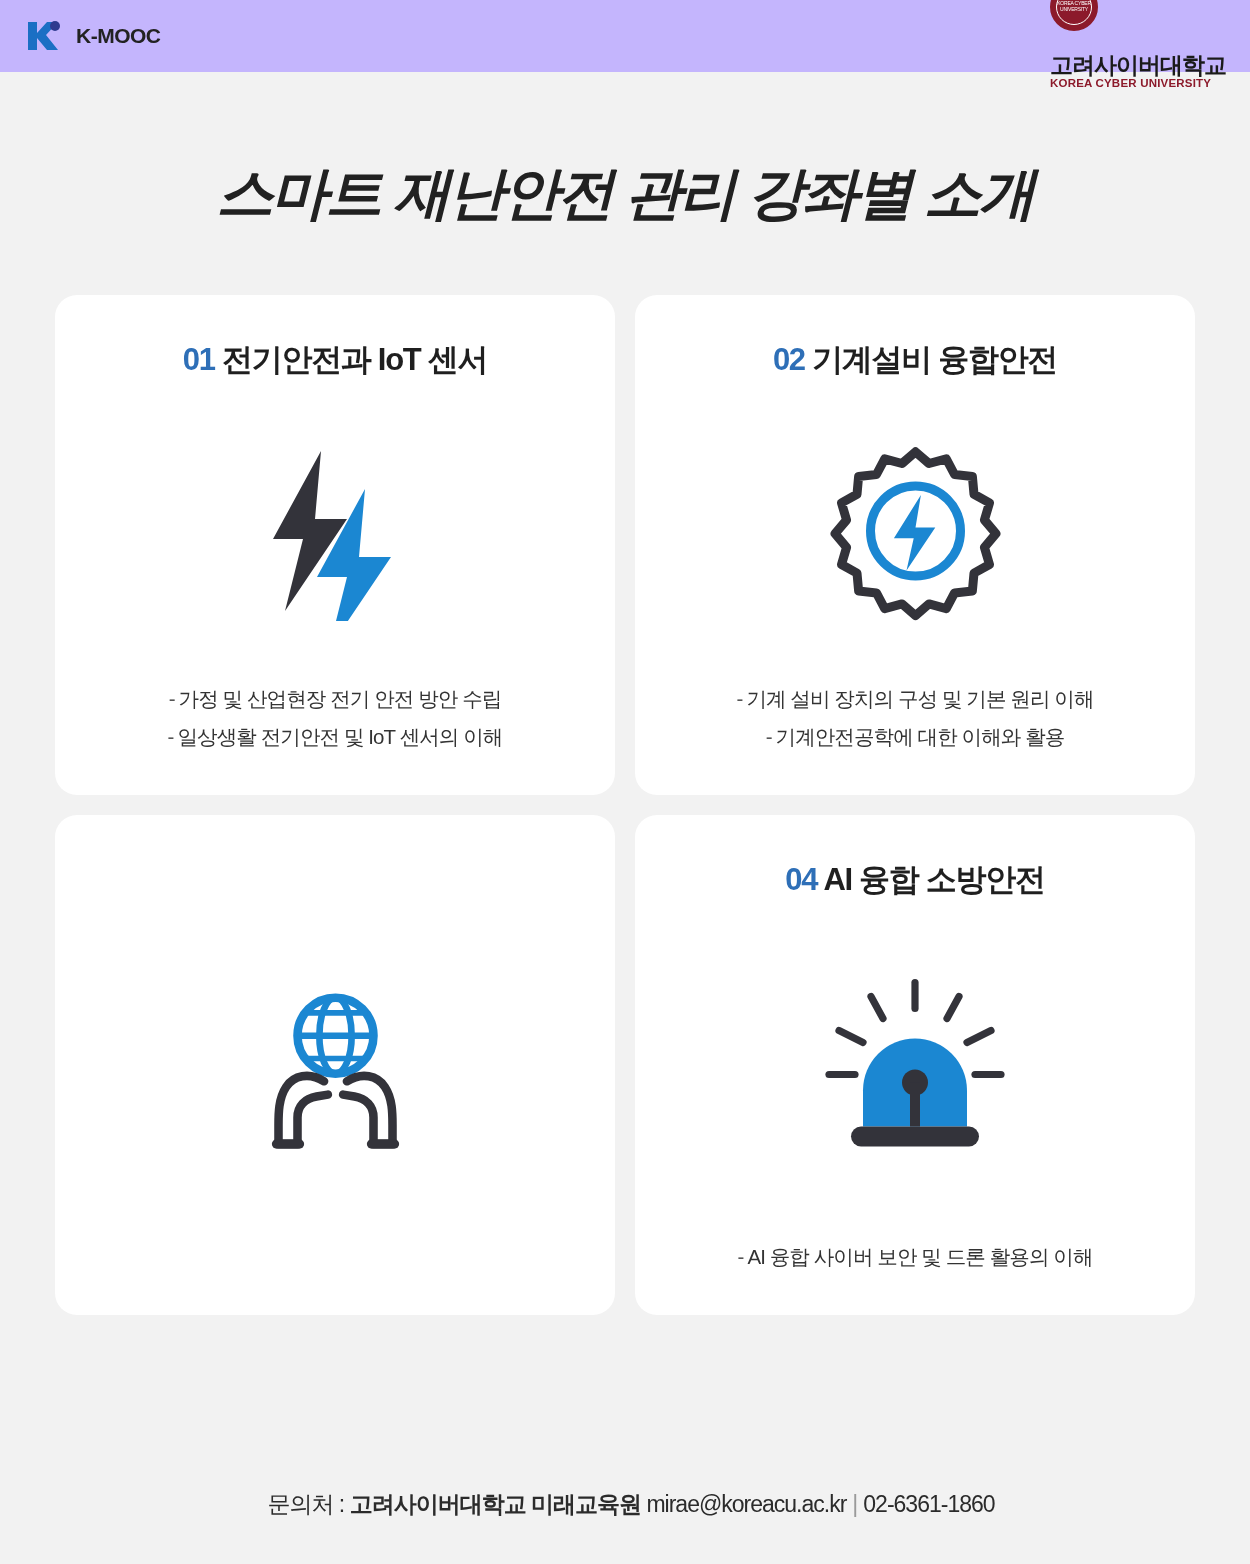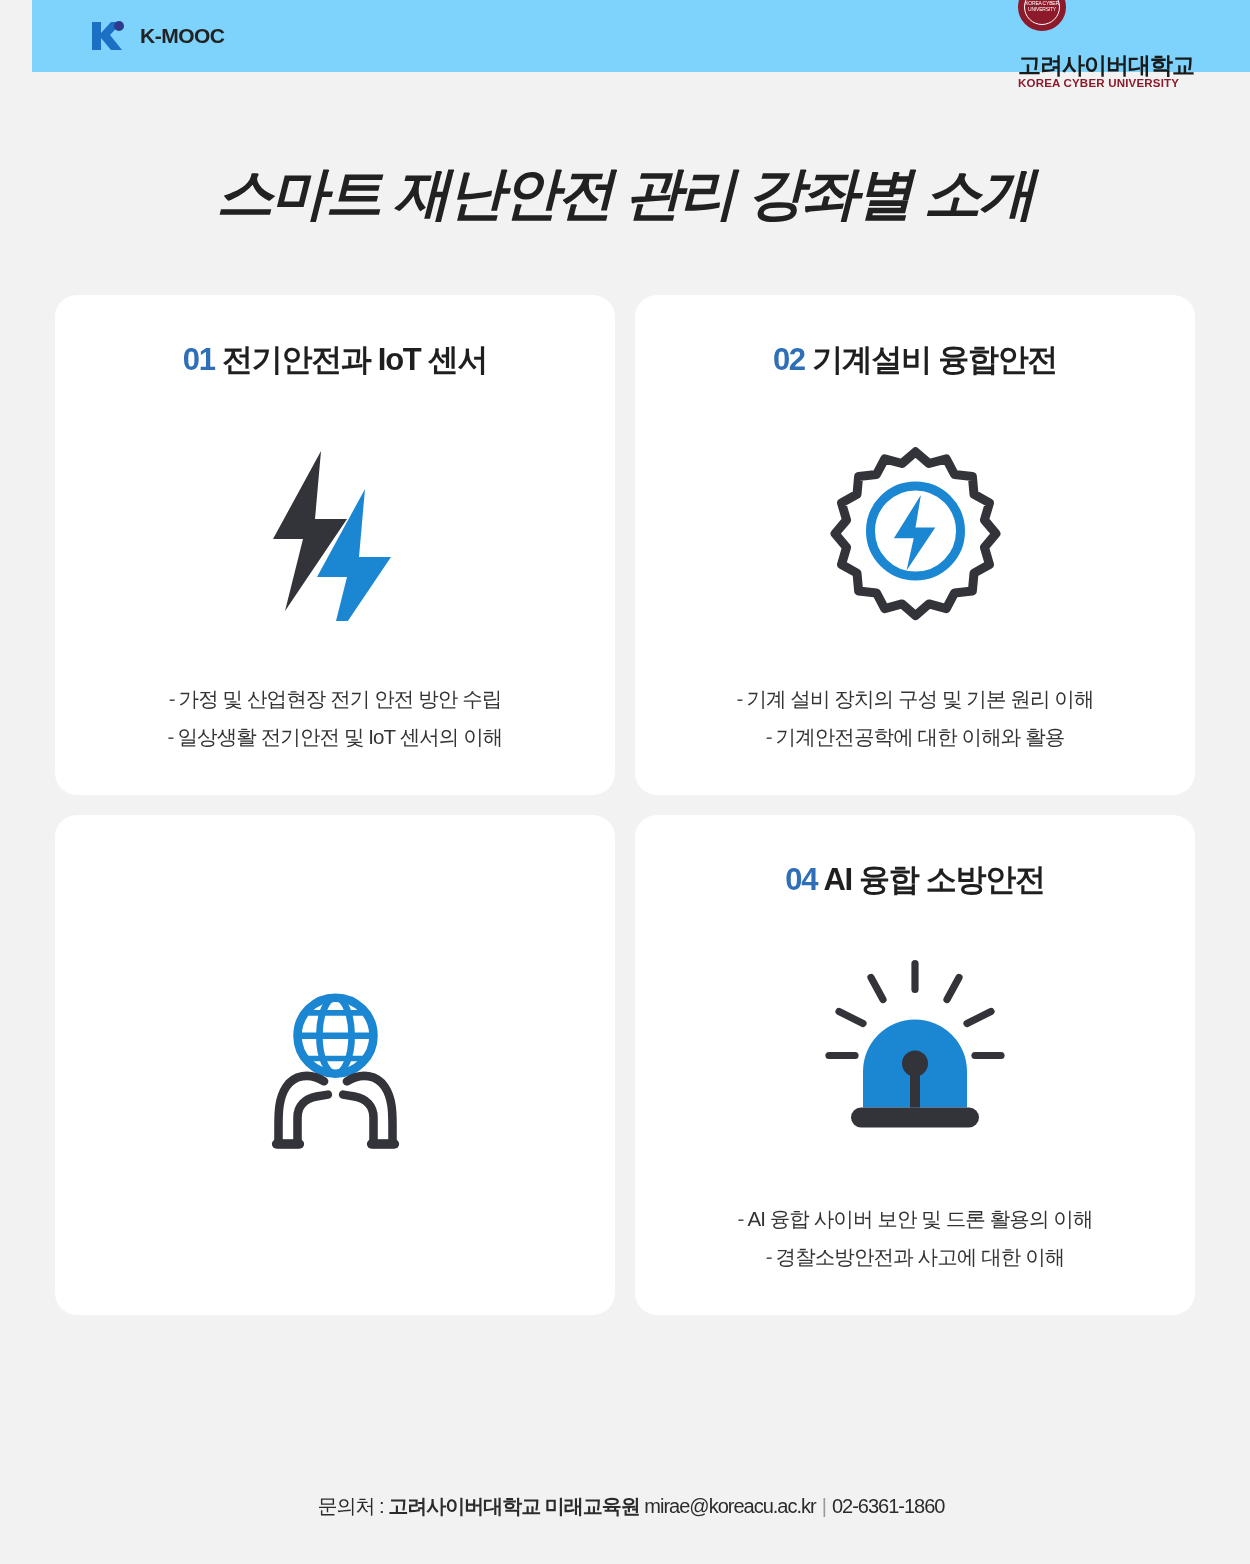--- a/index.html
+++ b/index.html
@@ -11,27 +11,26 @@
     height: 1564px;
     background: #f2f2f2;
     font-family: "Liberation Sans", sans-serif;
     overflow: hidden;
     position: relative;
   }
 
   
   .topbar {
     height: 72px;
-    background: #7dd3fc;
+    background: #c4b5fd;
     display: flex;
     align-items: center;
     justify-content: space-between;
-    padding: 0 56px;
+    padding: 0 24px;
     box-sizing: border-box;
-    margin-left: 32px;
   }
   .kmooc-logo {
     display: flex;
     align-items: center;
     gap: 12px;
   }
   .kmooc-mark {
     width: 40px;
     height: 40px;
     position: relative;
@@ -167,21 +166,21 @@
     margin-right: 4px;
   }
 
   
   .footer {
     position: absolute;
     left: 0;
     right: 0;
     bottom: 44px;
     text-align: center;
-    font-size: 20px;
+    font-size: 23px;
     color: #2b2b2b;
     letter-spacing: -1px;
     margin-left: 12px;
   }
   .footer .lbl { font-weight: normal; }
   .footer .org { font-weight: bold; }
   .footer .sep { color: #9a9a9a; margin: 0 6px; }
 </style>
 </head>
 <body>
@@ -294,21 +293,20 @@
           </g>
           <path d="M24 74 L24 56 a26 26 0 0 1 52 0 L76 74 Z" fill="#1b87d2"></path>
           <circle cx="50" cy="52" r="6.5" fill="#33333a"></circle>
           <rect x="47.5" y="52" width="5" height="22" fill="#33333a"></rect>
           <rect x="18" y="74" width="64" height="10" rx="5" fill="#33333a"></rect>
         </svg>
       </span>
     </div>
     <div class="bullets">
       <div class="bullet"><span class="dash">-</span><span>AI 융합 사이버 보안 및 드론 활용의 이해</span></div>
-      <div class="bullet"><span class="dash">-</span><span>경찰소방안전과 사고에 대한 이해</span></div>
     </div>
   </div>
 
 </div>
 
 <div class="footer">
   <span class="lbl">문의처 : </span><span class="org">고려사이버대학교 미래교육원</span>
   <span>mirae@koreacu.ac.kr</span><span class="sep">|</span><span>02-6361-1860</span>
 </div>
 

